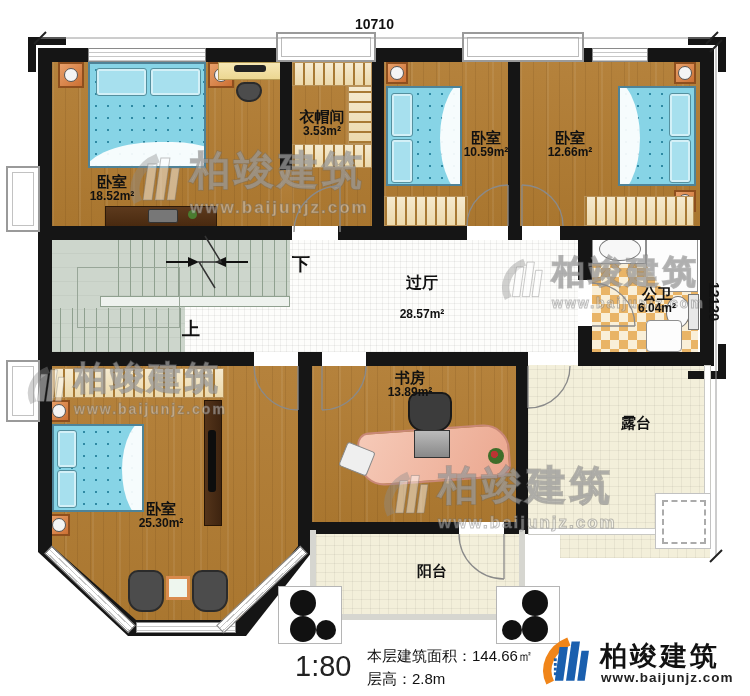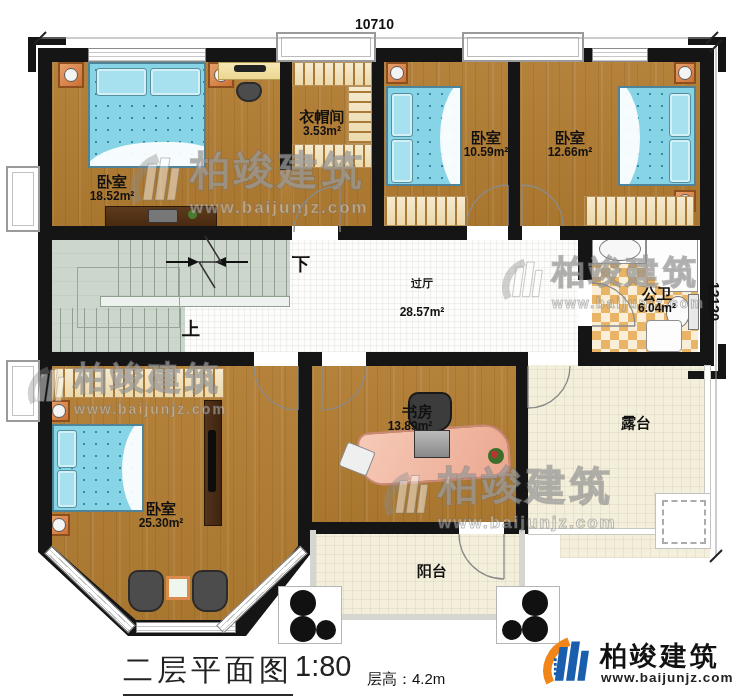--- a/index.html
+++ b/index.html
@@ -44,21 +44,21 @@
   .rack{background:repeating-linear-gradient(90deg,#a87a35 0 2px,transparent 2px 10px),
        linear-gradient(#f5ead0,#ecd9ac);border:1px solid #b8925a;box-sizing:border-box;}
   .rackv{background:repeating-linear-gradient(0deg,#a87a35 0 2px,transparent 2px 10px),
        linear-gradient(#f5ead0,#ecd9ac);border:1px solid #b8925a;box-sizing:border-box;}
   .chair{background:#4c4c4c;border:2px solid #2b2b2b;border-radius:10px 10px 14px 14px;box-sizing:border-box;}
   .fixture{background:#fdfdfd;border:1.5px solid #8f8f8f;box-sizing:border-box;}
   
   .rlabel{position:absolute;transform:translate(-50%,-50%);text-align:center;line-height:1.15;white-space:nowrap;}
   .rlabel .nm{font-size:15px;font-weight:bold;color:#111;}
   .rlabel .ar{font-size:12px;font-weight:bold;color:#111;}
-  .rlabel.big .nm{font-size:11px;}
+  .rlabel.big .nm{font-size:16px;}
   .rlabel.gap .ar{margin-top:16px;}
   .stairlab{position:absolute;font-size:18px;font-weight:bold;color:#111;}
   .dimtext{position:absolute;font-size:14px;font-weight:bold;color:#111;}
   
   .wm{position:absolute;display:flex;align-items:center;gap:6px;pointer-events:none;}
   .wm .t1{font-size:40px;font-weight:bold;letter-spacing:4px;color:rgba(255,255,255,.38);
           -webkit-text-stroke:1.5px rgba(110,110,110,.45);text-shadow:0 0 1px rgba(120,120,120,.3);}
   .wm .t2{font-size:17px;font-weight:bold;letter-spacing:2px;color:rgba(255,255,255,.38);
           -webkit-text-stroke:1px rgba(110,110,110,.45);}
   .wm.small .t1{font-size:33px;}
@@ -366,21 +366,21 @@
       <div class="ar">28.57m²</div>
   </div>
   <div class="rlabel" style="left:657px;top:301px;text-align:center;">
     <div class="nm">公卫</div>
       <div class="ar">6.04m²</div>
   </div>
   <div class="rlabel" style="left:161px;top:516px;">
     <div class="nm">卧室</div>
       <div class="ar">25.30m²</div>
   </div>
-  <div class="rlabel" style="left:410px;top:419px;text-align:right;">
+  <div class="rlabel" style="left:410px;top:385px;">
     <div class="nm">书房</div>
       <div class="ar">13.89m²</div>
   </div>
   <div class="rlabel" style="left:636px;top:423px;">
     <div class="nm">露台</div>
   </div>
   <div class="rlabel" style="left:432px;top:571px;">
     <div class="nm">阳台</div>
   </div>
 
@@ -388,23 +388,23 @@
     <div class="pcirc" style="left:11px;top:3px;width:26px;height:26px;"></div>
     <div class="pcirc" style="left:11px;top:29px;width:26px;height:26px;"></div>
     <div class="pcirc" style="left:37px;top:33px;width:20px;height:20px;"></div>
   </div>
   <div class="abs planter" style="left:496px;top:586px;width:62px;height:56px;">
     <div class="pcirc" style="left:25px;top:3px;width:26px;height:26px;"></div>
     <div class="pcirc" style="left:25px;top:29px;width:26px;height:26px;"></div>
     <div class="pcirc" style="left:5px;top:33px;width:20px;height:20px;"></div>
   </div>
 
-  <div class="tb-title" style="left:123px;top:650px;">二层平面图</div>
   <div class="tb-scale" style="left:295px;top:650px;">1:80</div>
-  <div class="tb-meta" style="left:367px;top:668px;">层高：4.2m</div>
+  <div class="tb-meta" style="left:367px;top:645px;">本层建筑面积：144.66㎡</div>
+  <div class="tb-meta" style="left:367px;top:668px;">层高：2.8m</div>
 
   <svg class="abs" style="left:538px;top:634px;" width="58" height="58" viewBox="0 0 56 62">
     <path d="M10,52 C2,36 10,16 30,8" stroke="#f08519" stroke-width="9" fill="none"></path>
     <g transform="skewX(-8)" fill="#1a5fae">
       <rect x="22" y="14" width="9" height="36"></rect>
         <rect x="34" y="8" width="9" height="42"></rect>
         <rect x="46" y="18" width="8" height="32"></rect>
     </g>
     <g fill="#1a5fae">
       <rect x="14" y="26" width="3" height="3"></rect>

